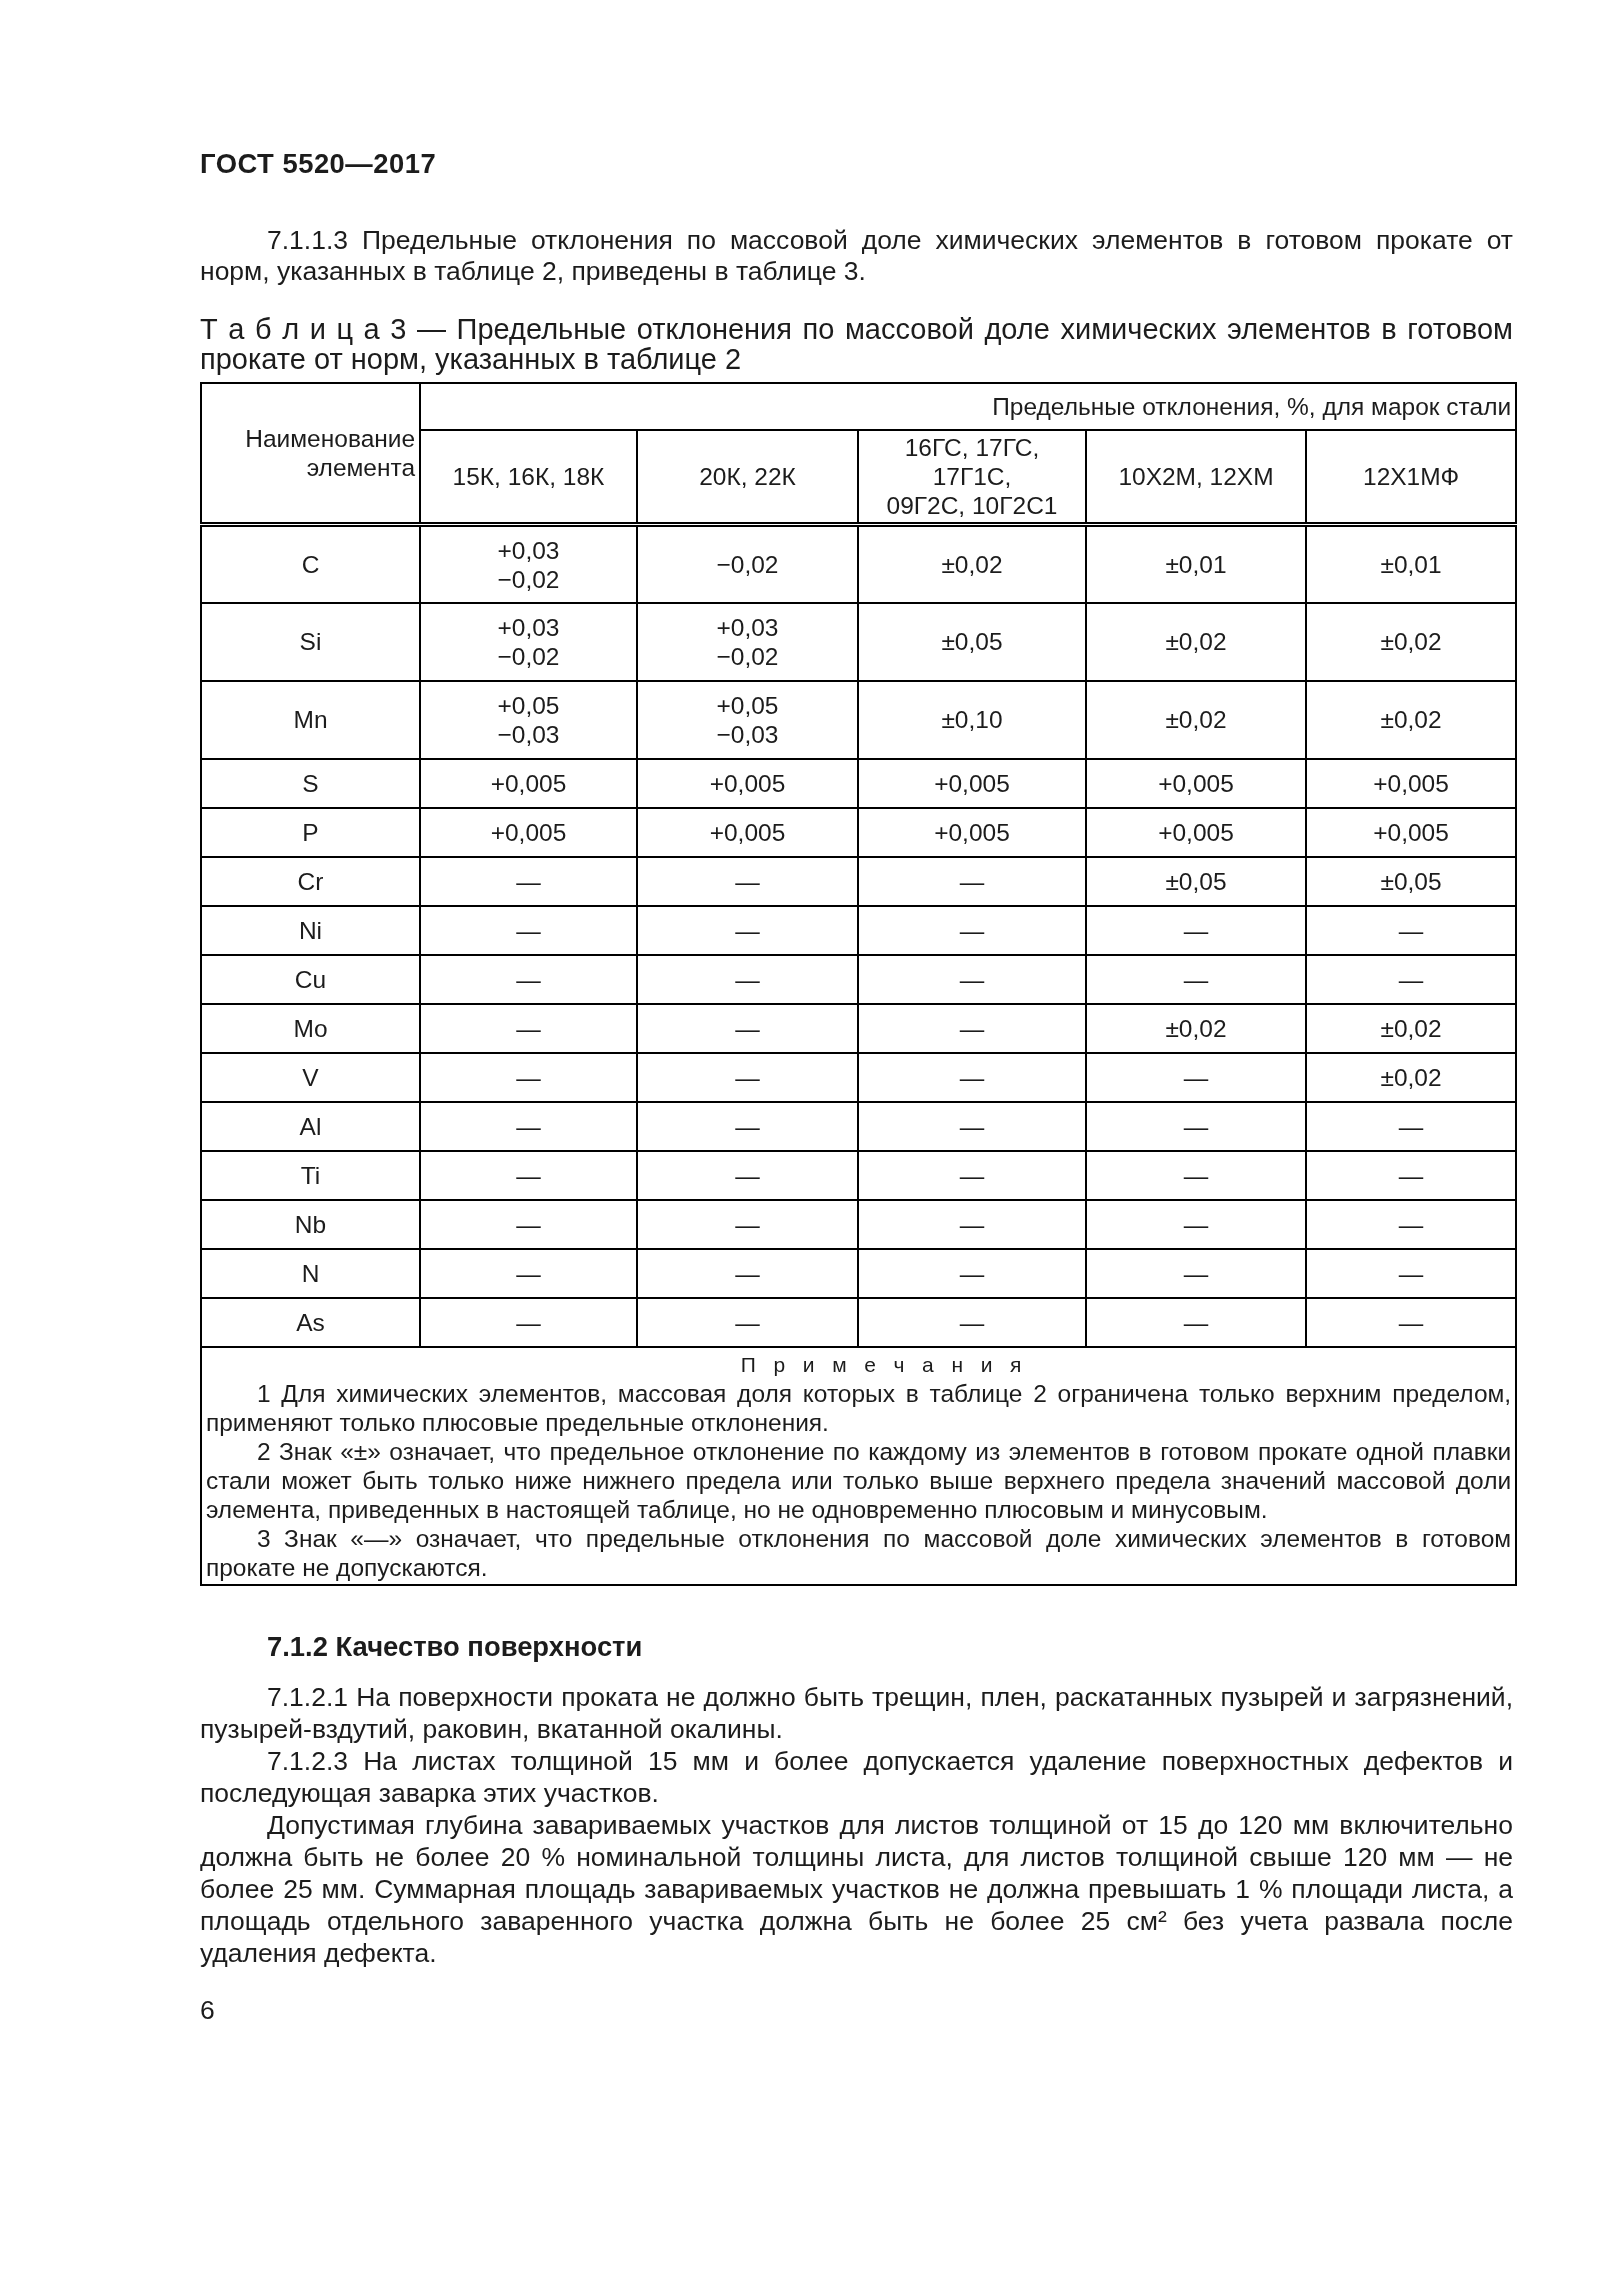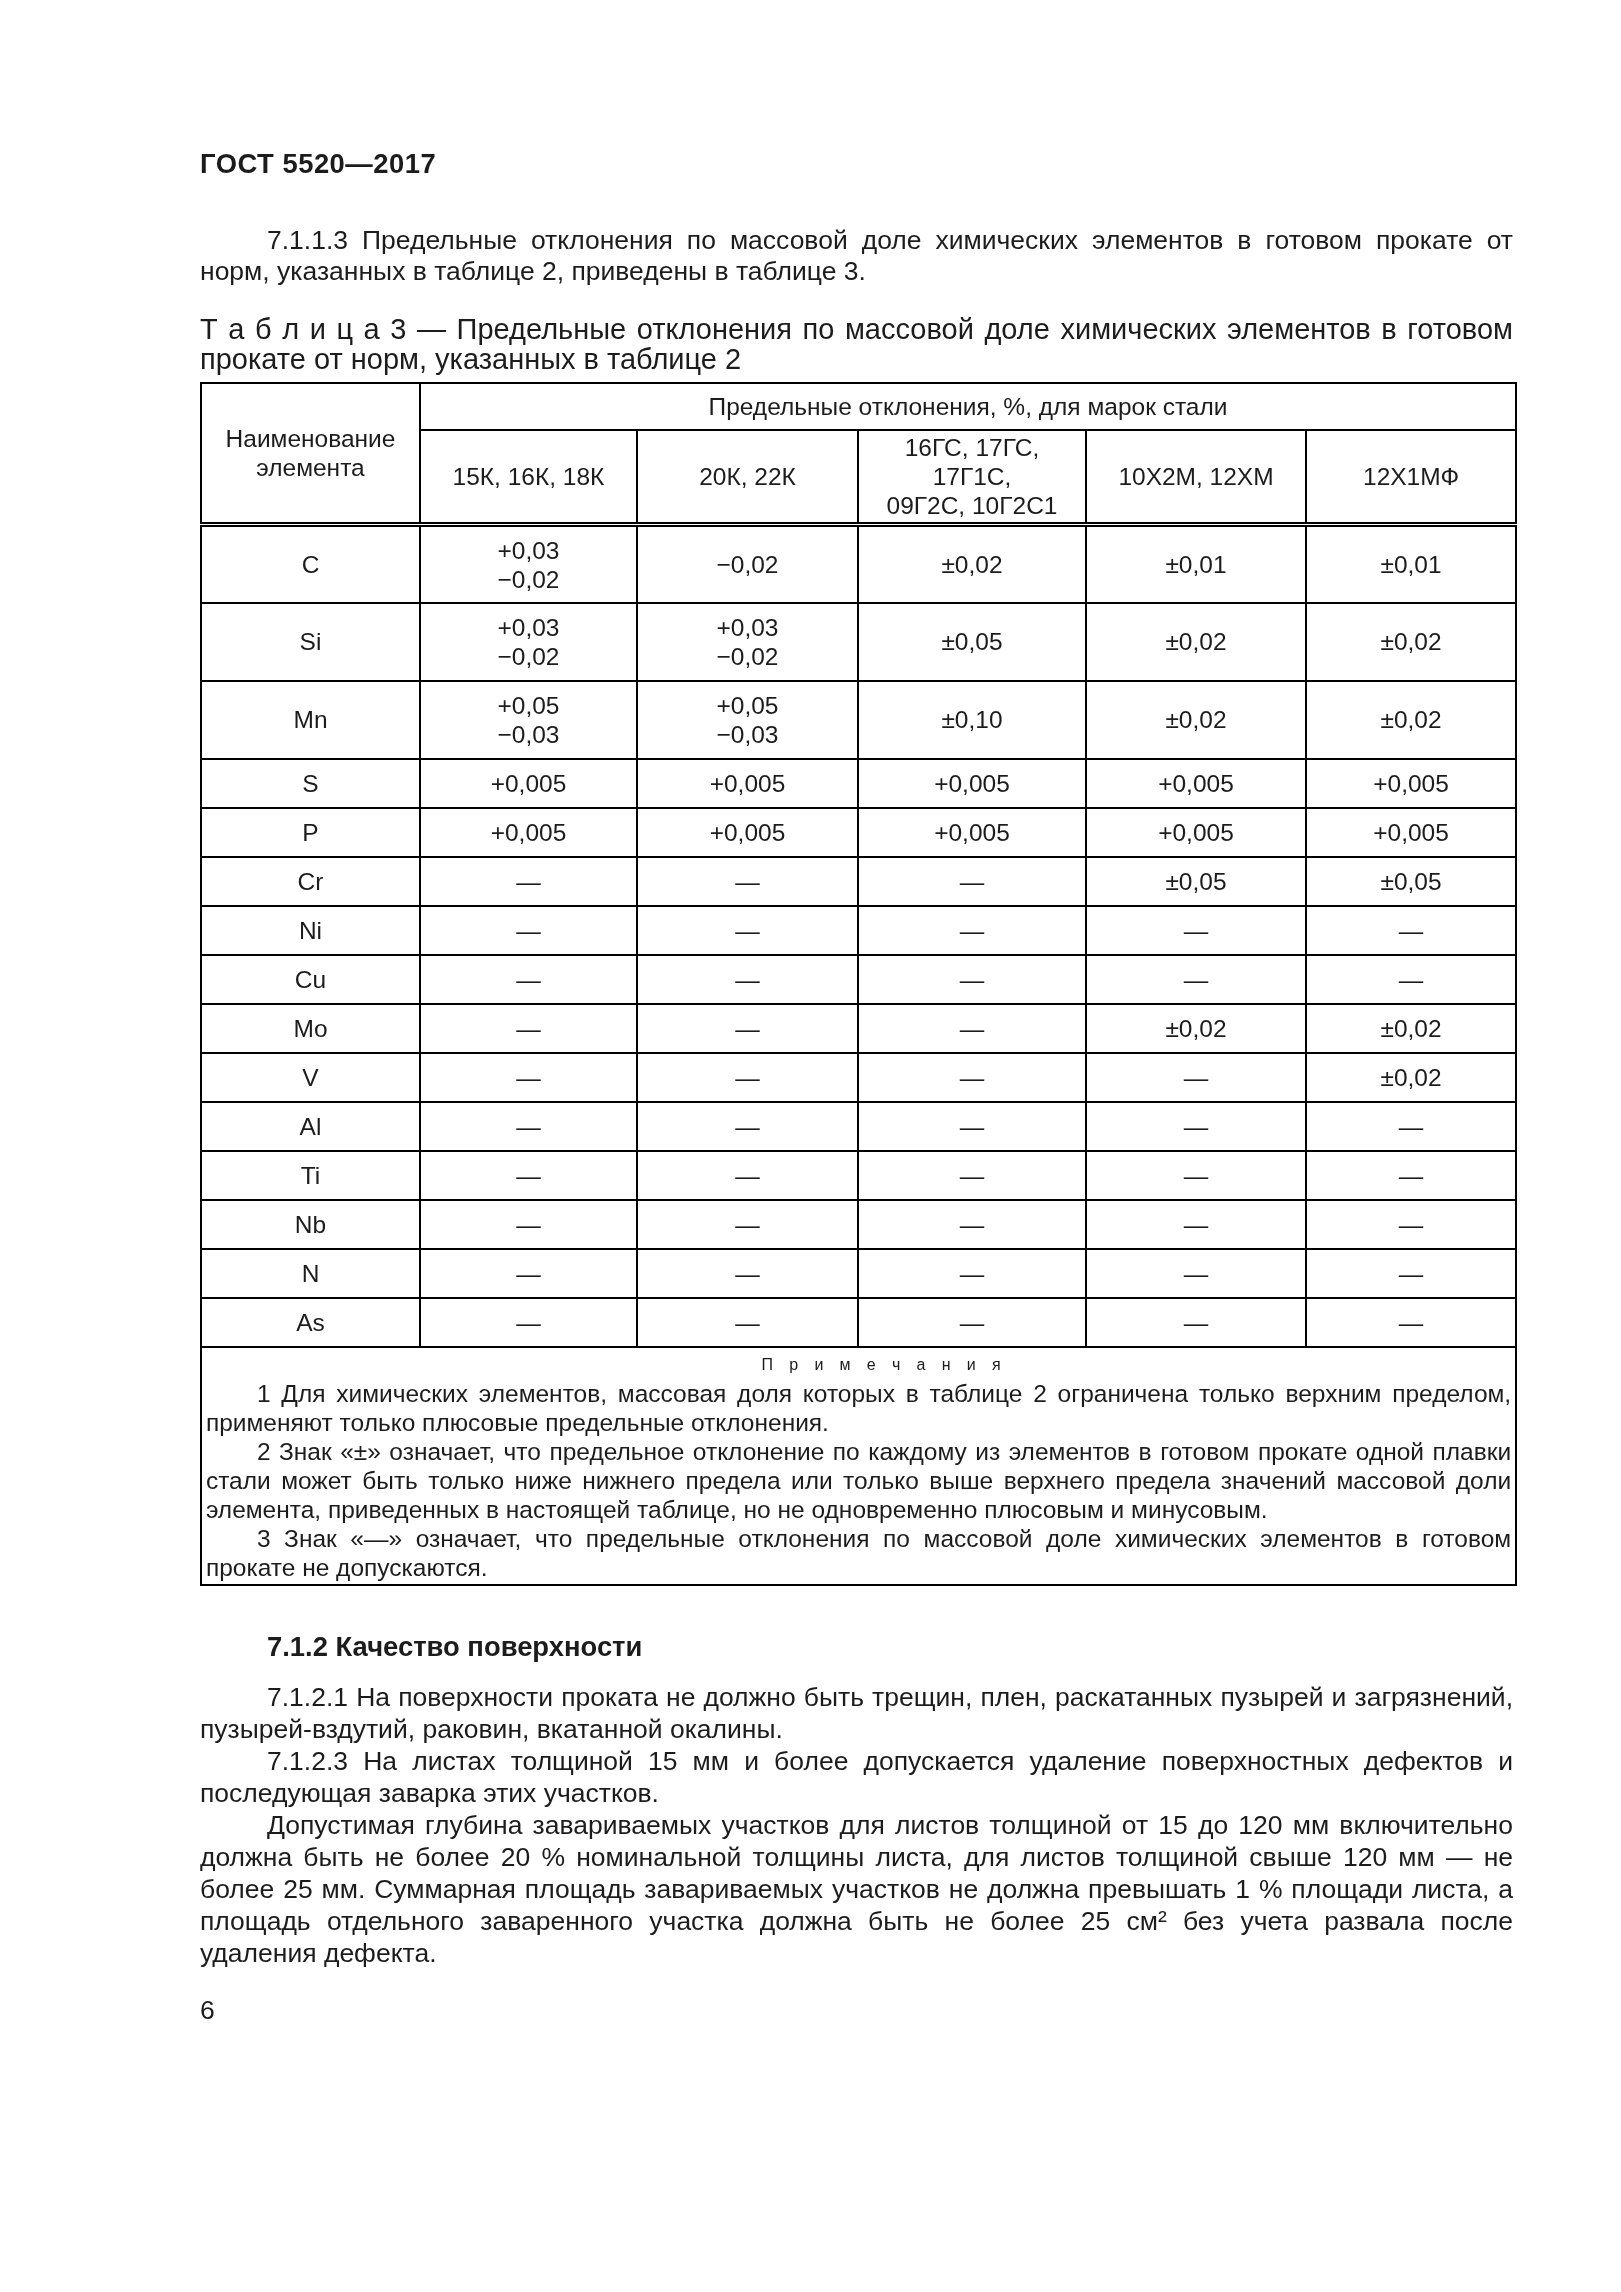--- a/index.html
+++ b/index.html
@@ -38,39 +38,39 @@
     table-layout: fixed;
   }
   table.gost td {
     border-left: 2px solid #000;
     border-right: 2px solid #000;
     text-align: center; vertical-align: middle;
     padding: 2px 3.9px;
     font-size: 24.5px; line-height: 29px;
   }
   tr.hdr-top { height: 47px; }
-  tr.hdr-top td { border-bottom: 2px solid #000; }
+  tr.hdr-top td { border-bottom: 2px solid #000; text-align: right; }
   td.el-hdr, td.grade { border-bottom: 5.9px double #000 !important; }
   td.hdr { font-size: 23.5px; line-height: 28px; }
   tr.hdr-grades { height: 73px; }
   td.grade { white-space: pre-line; }
 
   tr.r-tall { height: 78px; }
   tr.r-std  { height: 49px; }
   tbody td { border-bottom: 2.9px solid #000; }
   td.el { font-size: 25.5px; }
   td.val { white-space: pre-line; }
 
   td.notes-cell {
     border-top: 2.9px solid #000;
     text-align: left; vertical-align: top;
     padding: 7.8px 17.6px 11.8px 17.6px;
   }
   .notes-title {
-    font-size: 16px; line-height: 29px;
+    font-size: 21px; line-height: 29px;
     margin-left: 51px; letter-spacing: 5.9px;
   }
   p.note {
     margin: 0;
     font-size: 24.5px; line-height: 29px;
     text-align: justify; text-indent: 51px;
   }
 
   .sec-heading {
     margin: 45px 0 0 0;

